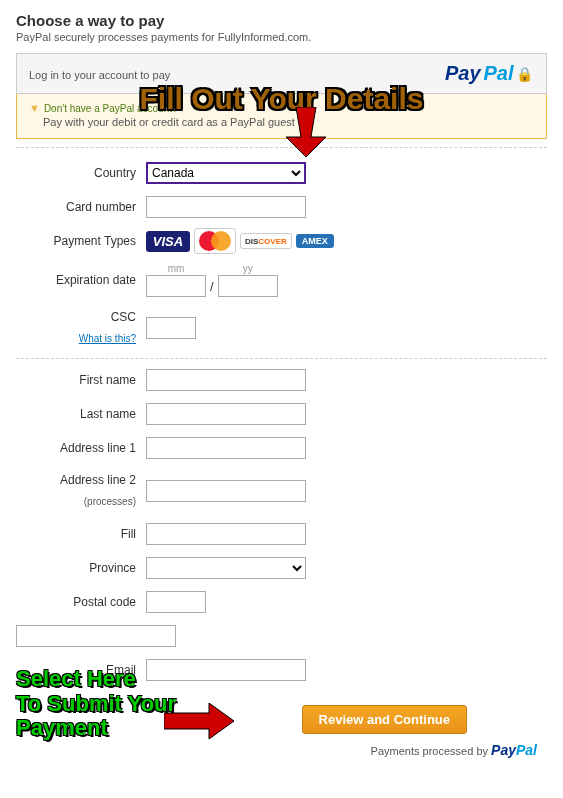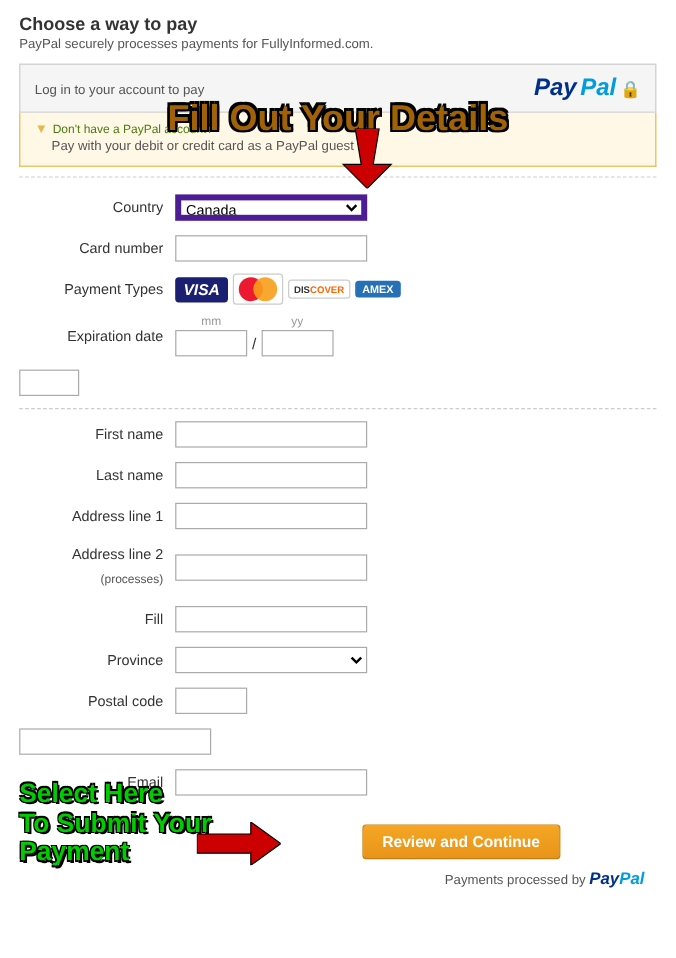--- a/index.html
+++ b/index.html
@@ -175,21 +175,21 @@
       width: 50px;
     }
 
     .input-full {
       width: 160px;
     }
 
     .country-select {
       width: 160px;
       height: 22px;
-      border: 5px solid #4c1d95;
+      border: 2px solid #4c1d95;
       font-size: 12px;
       background: #fff;
       cursor: pointer;
     }
 
     .province-select {
       width: 160px;
       height: 22px;
       border: 1px solid #aaa;
       font-size: 12px;
@@ -439,20 +439,24 @@
         </div>
         <span class="expiry-slash">/</span>
         <div class="expiry-group">
           <span class="expiry-hint">yy</span>
           <input type="text" class="form-input input-short" style="">
         </div>
       </div>
     </div>
 
     <div class="form-row">
+      <div class="form-label">
+        <span>CSC</span>
+        <span class="sub-label">What is this?</span>
+      </div>
       <input type="text" class="form-input input-csc" style="">
     </div>
 
     <hr class="divider-dotted">
 
     <div class="form-row">
       <div class="form-label">First name</div>
       <input type="text" class="form-input input-full" style="">
     </div>
 

